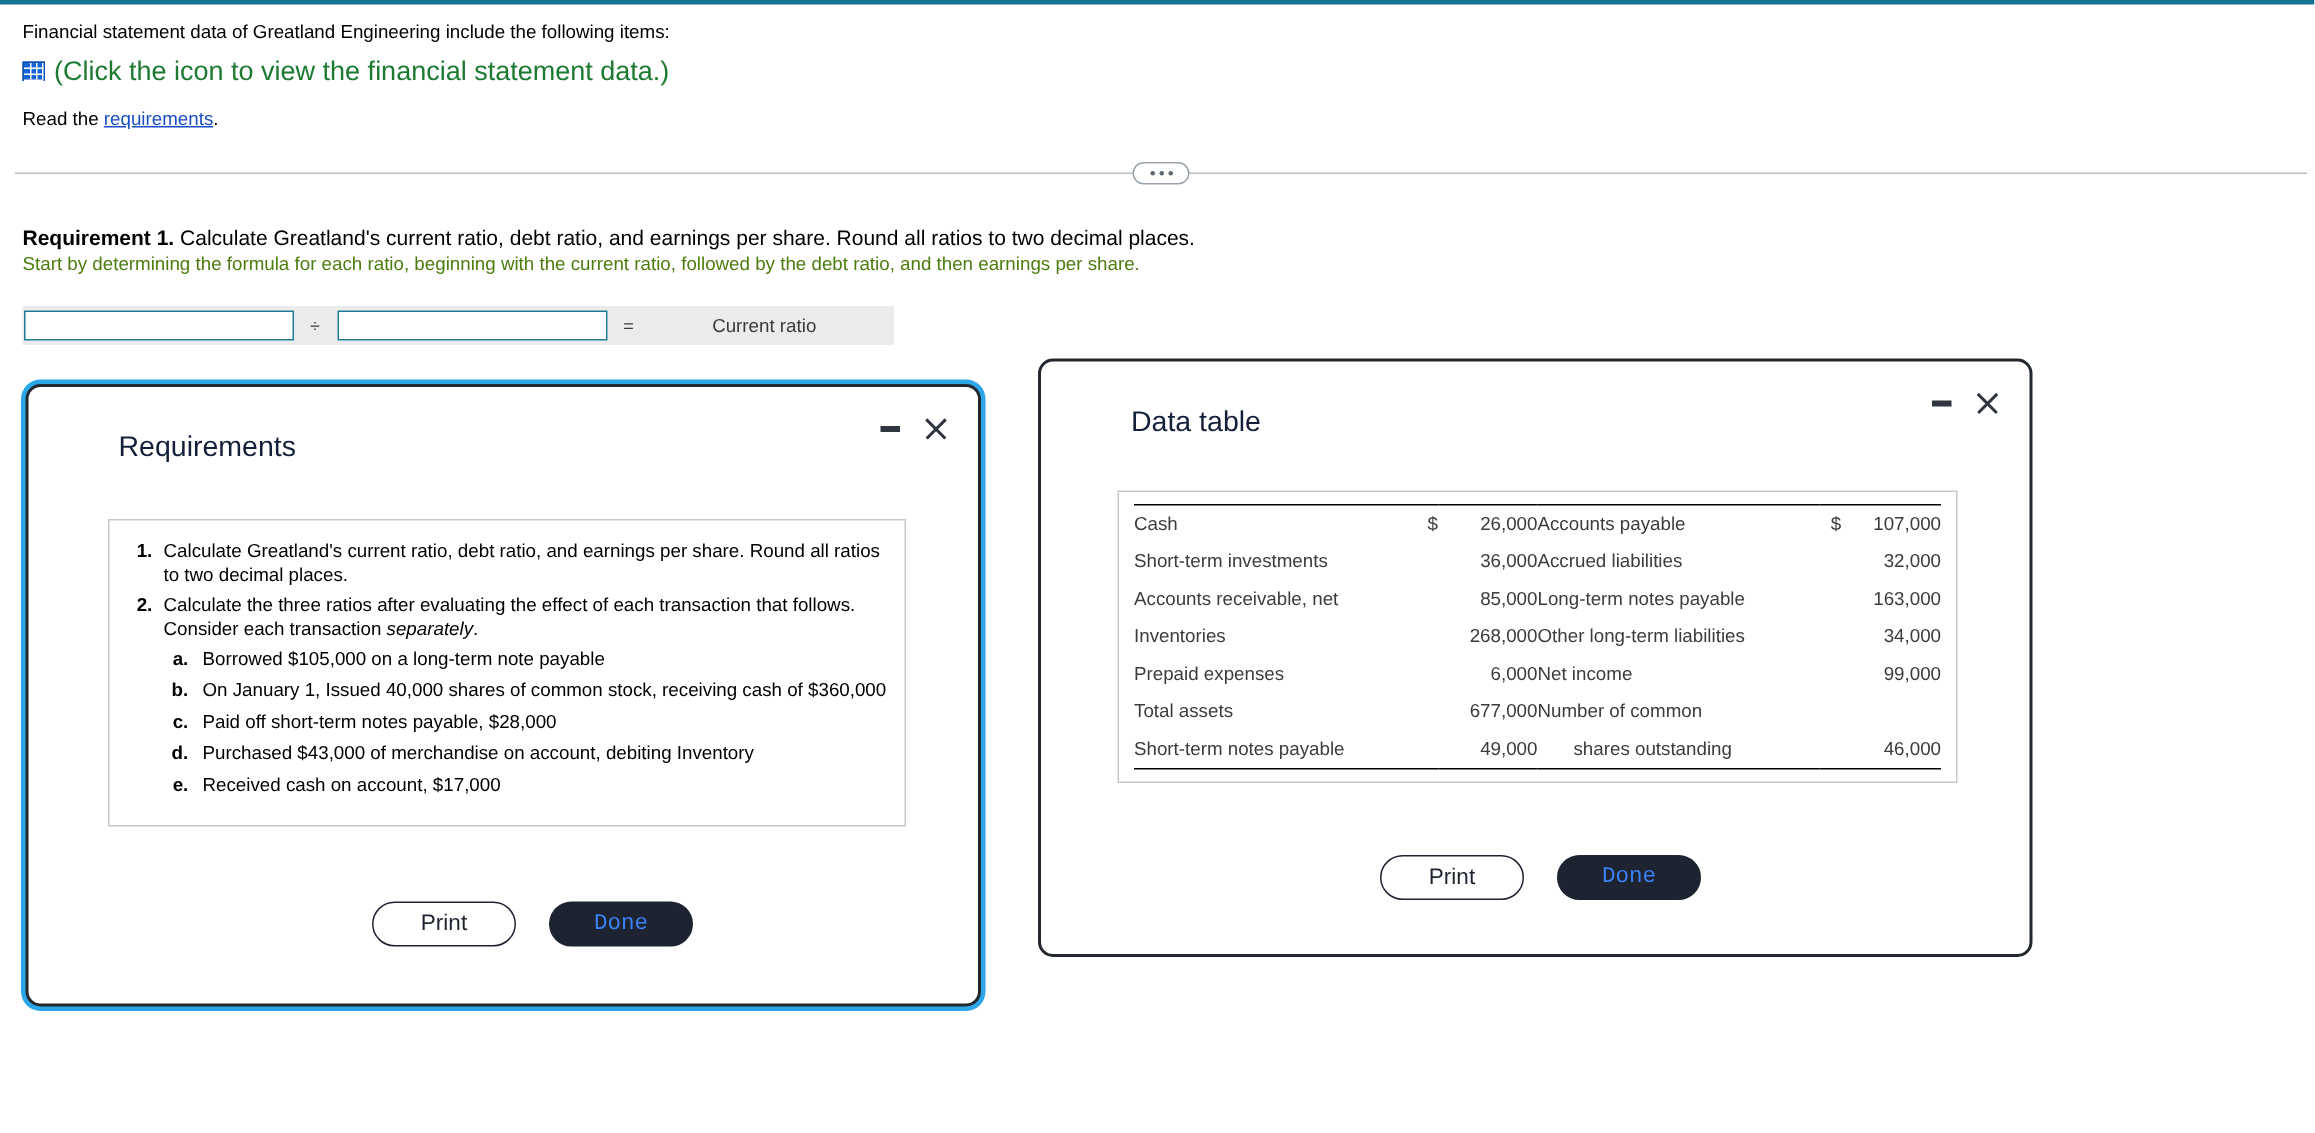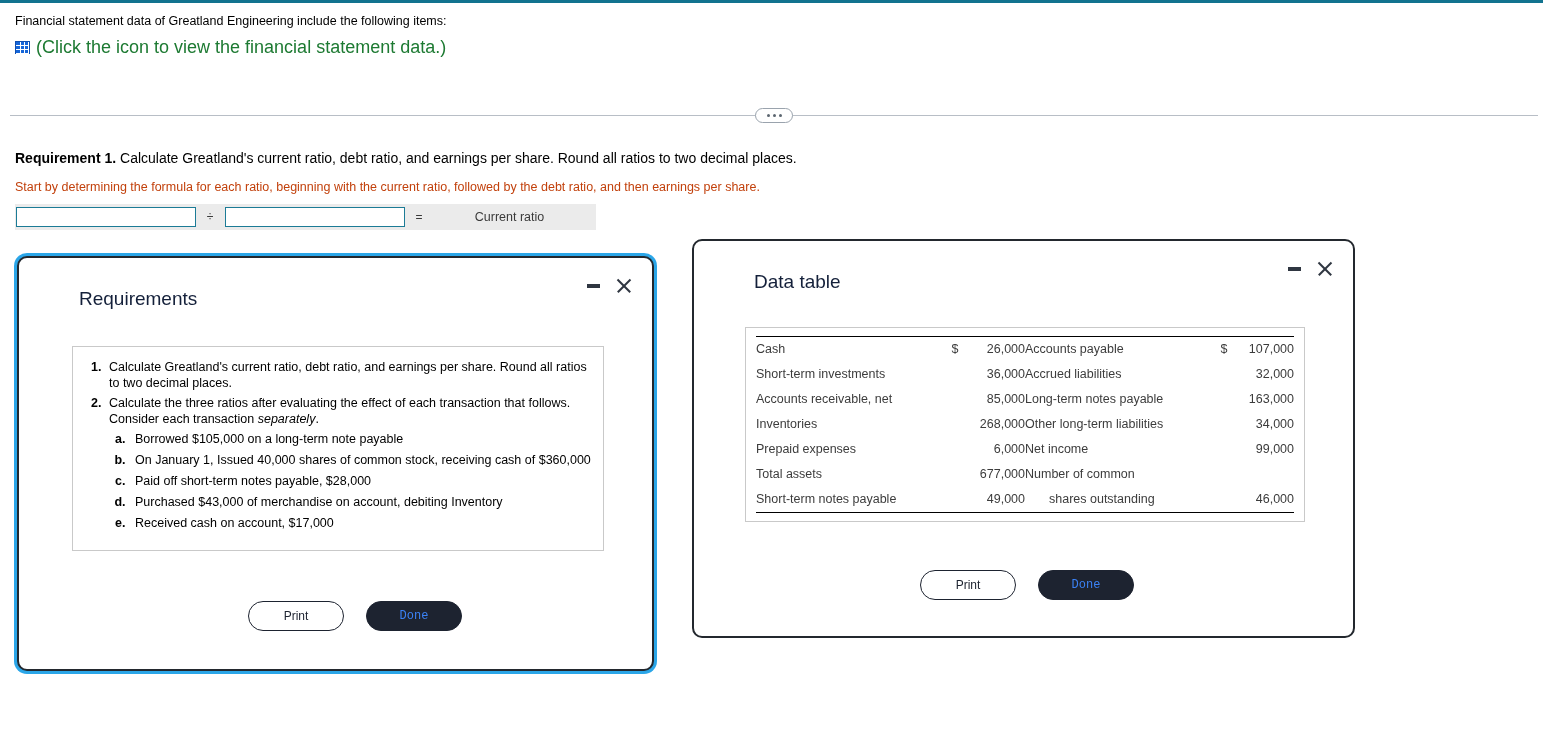--- a/index.html
+++ b/index.html
@@ -111,24 +111,23 @@
     left: 15px; top: 146px;
     width: 1200px;
   }
   .req1-title {
     font-size: 14px;
     line-height: 18px;
     color: #000;
   }
   .req1-title b { font-weight: bold; }
   .req1-sub {
-    margin-top: 11px;
     font-size: 12.5px;
     line-height: 18px;
-    color: #c2410c;
+    color: #4d7c0f;
   }
 
   
   .formula-row {
     position: absolute;
     left: 15px; top: 201px;
     width: 581px; height: 26px;
     background: #ebebeb;
     display: flex;
     align-items: center;
@@ -282,21 +281,21 @@
 
   
   .modal-actions {
     position: absolute;
     display: flex;
     align-items: center;
     gap: 22px;
   }
   .pill {
     border-radius: 20px;
-    font-size: 12px;
+    font-size: 15px;
     font-family: "Liberation Sans", sans-serif;
     cursor: pointer;
     padding: 0;
     height: 30px;
     line-height: 28px;
     text-align: center;
   }
   .pill.ghost {
     width: 96px;
     background: #ffffff;
@@ -316,20 +315,23 @@
 </head>
 <body>
 
 <div id="page">
 
   <div class="stmt">
     <div class="stmt-line">Financial statement data of Greatland Engineering include the following items:</div>
     <div class="stmt-line stmt-line2">
       <span class="grid-icon"></span>
       <span class="green-link">(Click the icon to view the financial statement data.)</span>
+    </div>
+    <div class="stmt-line stmt-line3">
+      <span>Read the </span><a class="req-link" href="#">requirements</a><span>.</span>
     </div>
   </div>
 
   <div class="divider-wrap">
     <div class="divider-line"></div>
     <div class="dots-handle">
       <i></i>
       <i></i>
       <i></i>
     </div>

